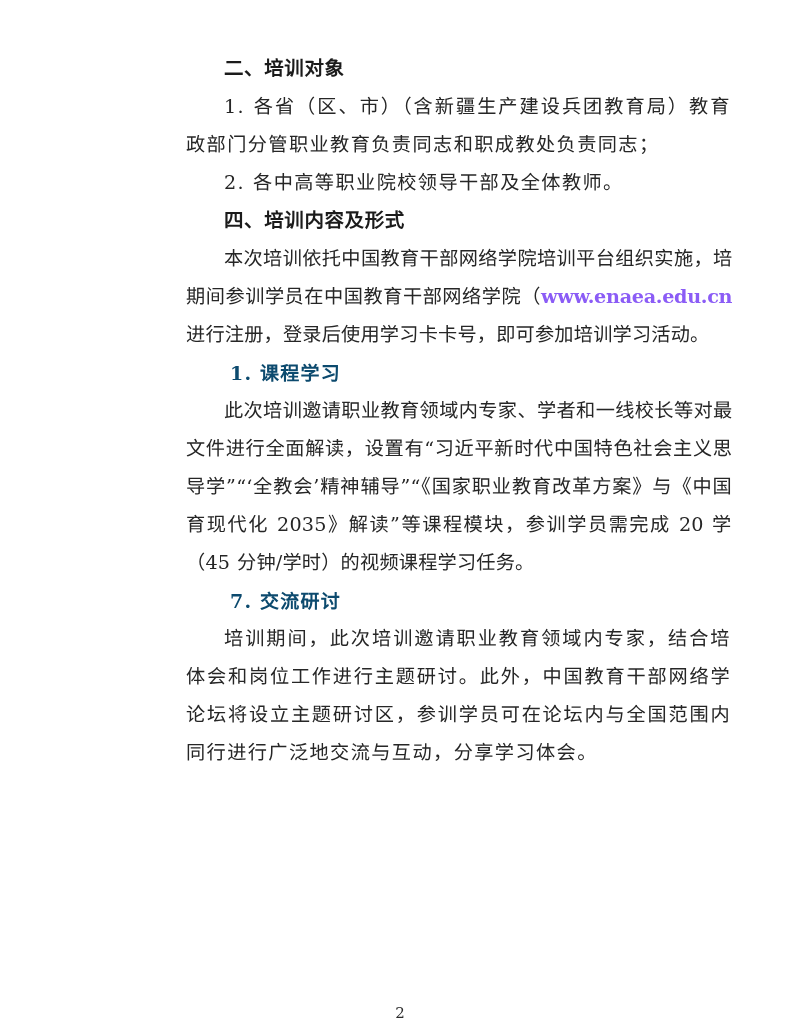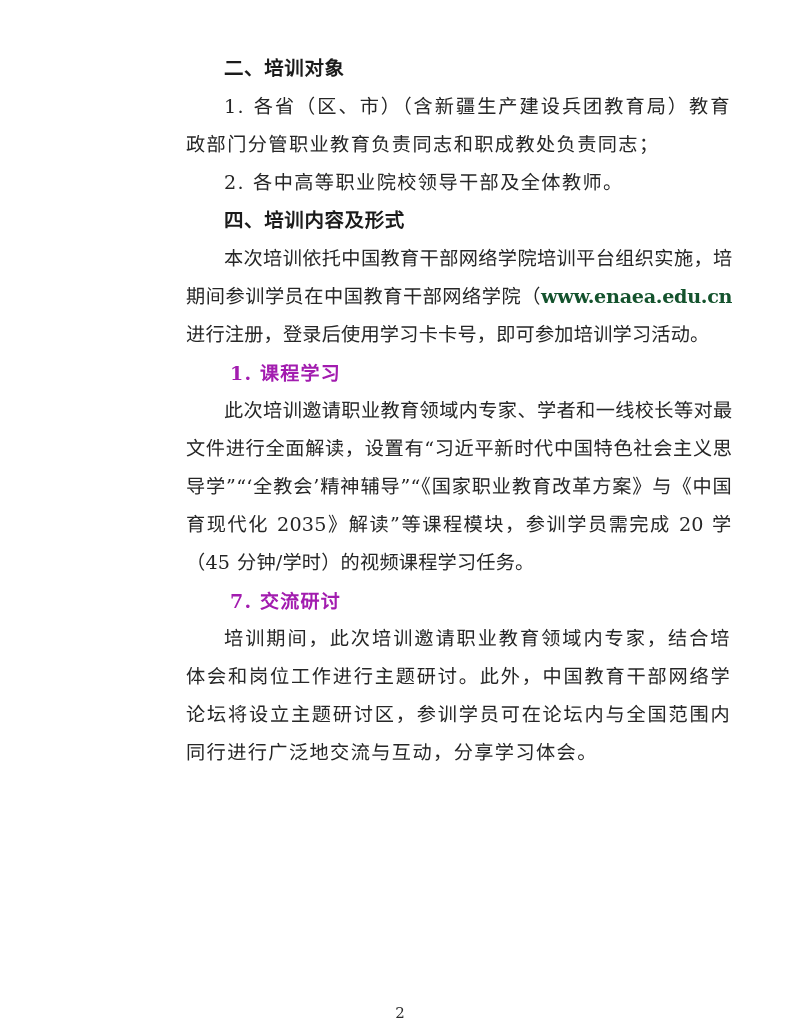--- a/index.html
+++ b/index.html
@@ -38,21 +38,21 @@
     margin: 0;
     padding-left: 38px;
     letter-spacing: 0.6px;
     white-space: nowrap;
   }
 
   
   .subheading {
     font-family: "DejaVu Serif", "Liberation Serif", serif;
     font-size: 19px;
-    color: #a21caf;
+    color: #0c4a6e;
     line-height: 38px;
     margin: 0;
     padding-left: 44px;
     letter-spacing: 1.2px;
     white-space: nowrap;
   }
 
   
   .para {
     font-family: "DejaVu Serif", "Liberation Serif", serif;
@@ -68,21 +68,21 @@
   }
   .para.tight { letter-spacing: 0.2px; }
   .para.loose { letter-spacing: 1.4px; }
   .para.xloose { letter-spacing: 2.2px; }
 
   
   .url {
     font-family: "DejaVu Serif", "Liberation Serif", serif;
     font-weight: bold;
     letter-spacing: -0.3px;
-    color: #14532d;
+    color: #8b5cf6;
   }
 
   
   .page-number {
     position: absolute;
     left: 0;
     right: 0;
     top: 988px;
     text-align: center;
     font-family: "DejaVu Serif", "Liberation Serif", serif;

